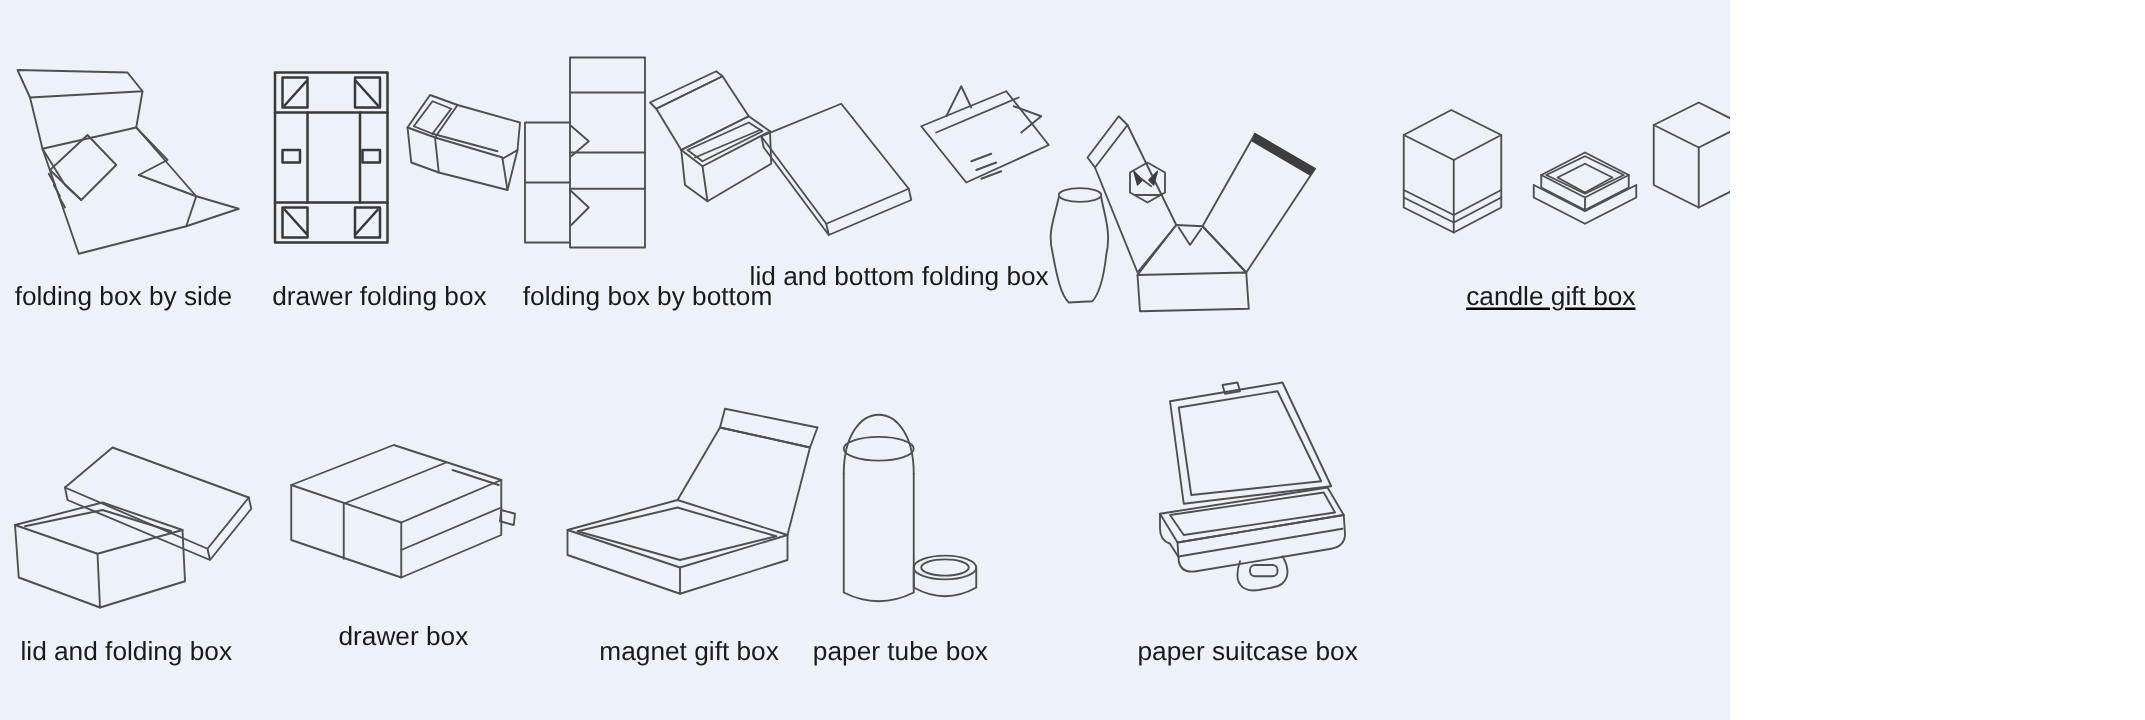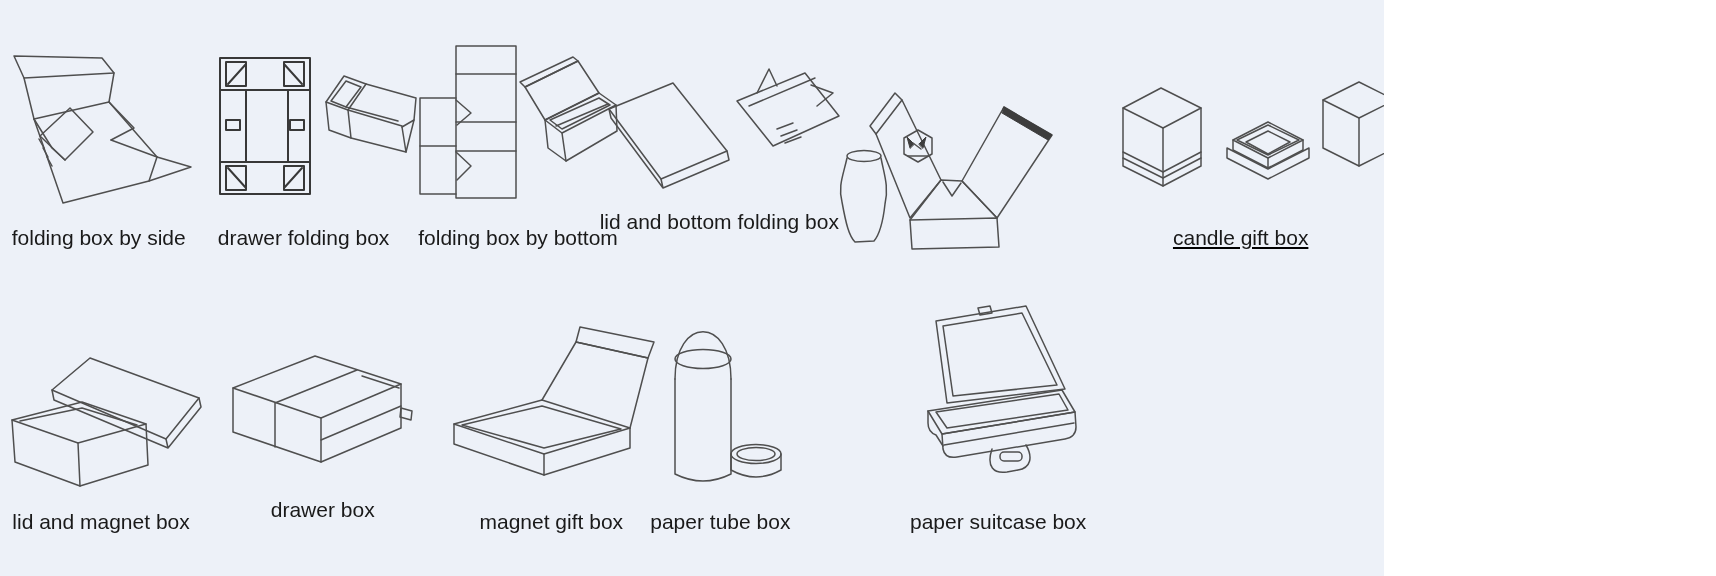--- a/index.html
+++ b/index.html
@@ -165,21 +165,21 @@
       <div class="art">
         <svg width="215" height="150" viewBox="0 0 215 150">
           <path d="M18,76 L88,58 L152,80 L84,99 Z"></path>
           <path d="M26,77 L88,64 L143,81"></path>
           <path d="M18,76 L21,118 L86,142 L84,99"></path>
           <path d="M152,80 L154,121 L86,142"></path>
           <path d="M58,46 L96,14 L205,54 L172,95 Z"></path>
           <path d="M58,46 L60,56 L174,104 L172,95 M205,54 L207,63 L174,104"></path>
         </svg>
       </div>
-      <figcaption class="label">lid and magnet box</figcaption>
+      <figcaption class="label">lid and folding box</figcaption>
     </figure>
 
     <figure class="cell" style="flex-basis:15.7%;margin:12px;">
       <div class="art">
         <svg width="215" height="150" viewBox="0 0 215 150">
           <path d="M18,56 L100,24 L186,52 L106,86 Z"></path>
           <path d="M18,56 L18,100 L106,130 L106,86"></path>
           <path d="M186,52 L186,96 L106,130"></path>
           <path d="M142,38 L60,71 M60,71 L60,115"></path>
           <path d="M147,44 L184,56"></path>

